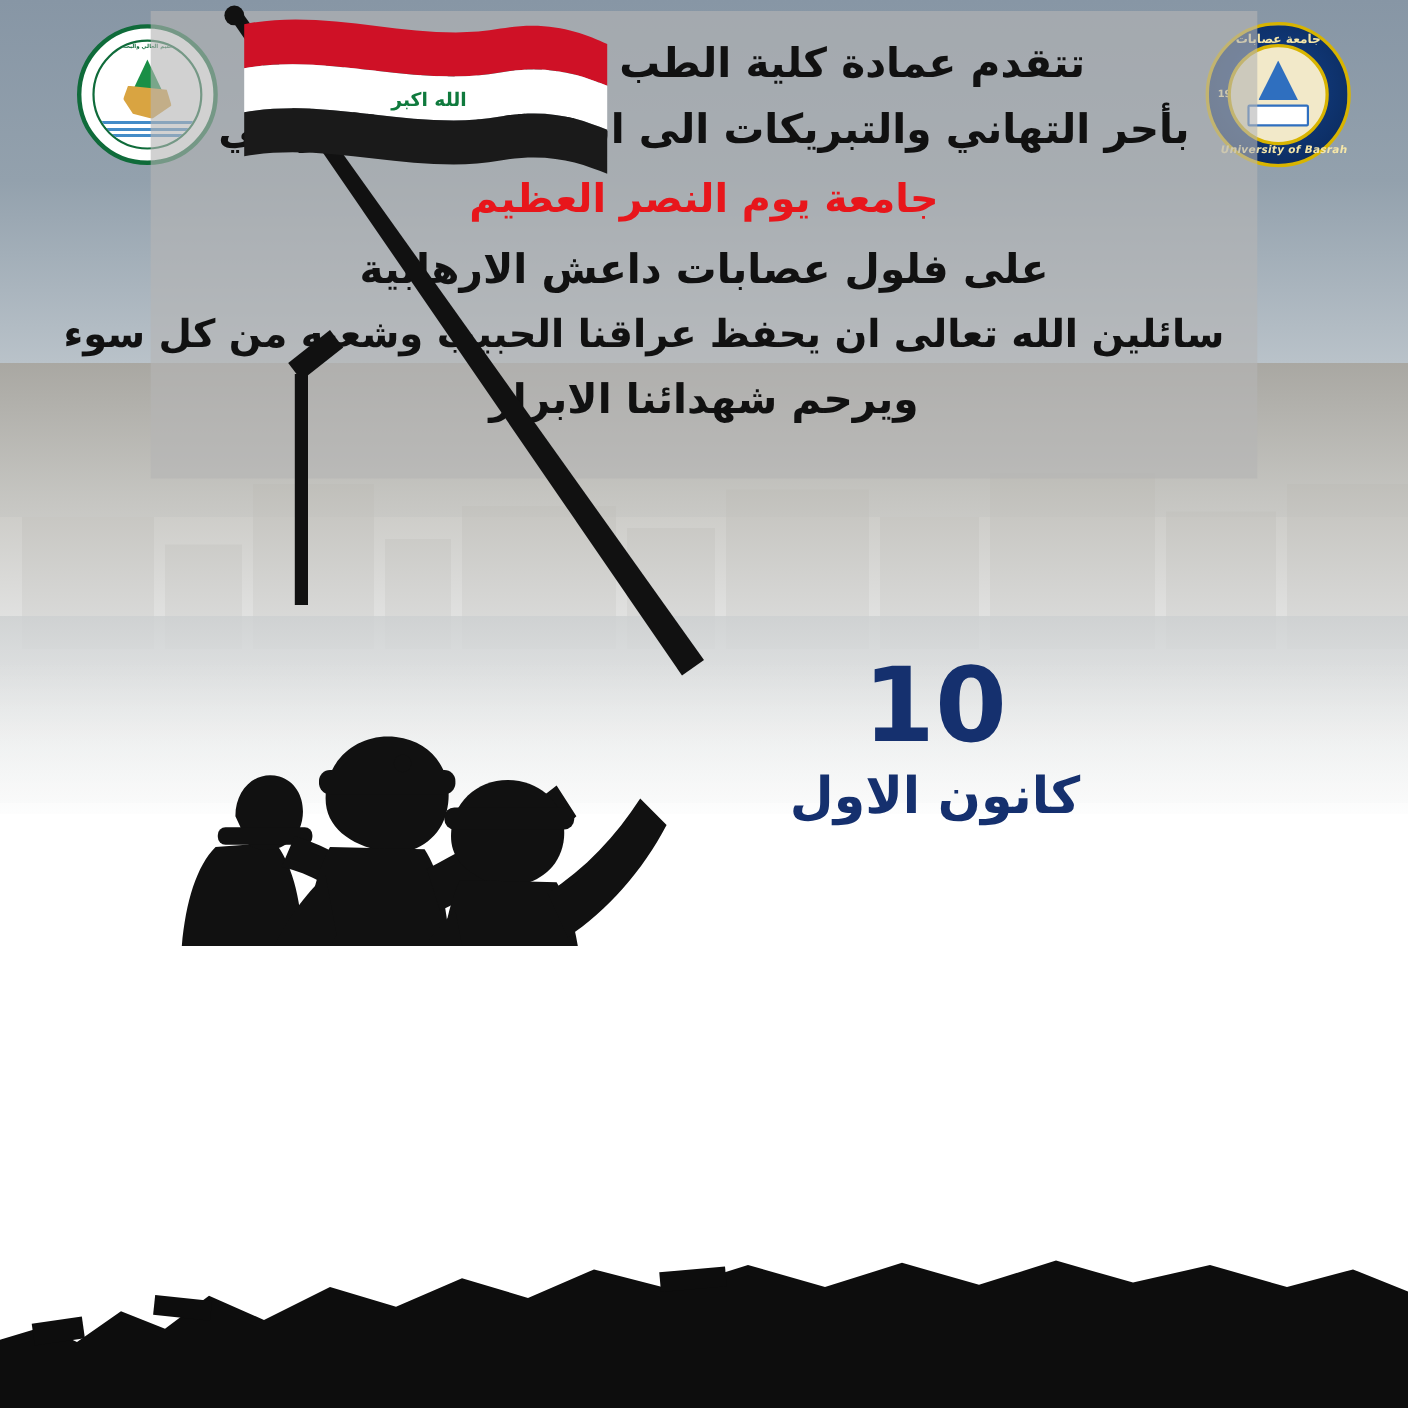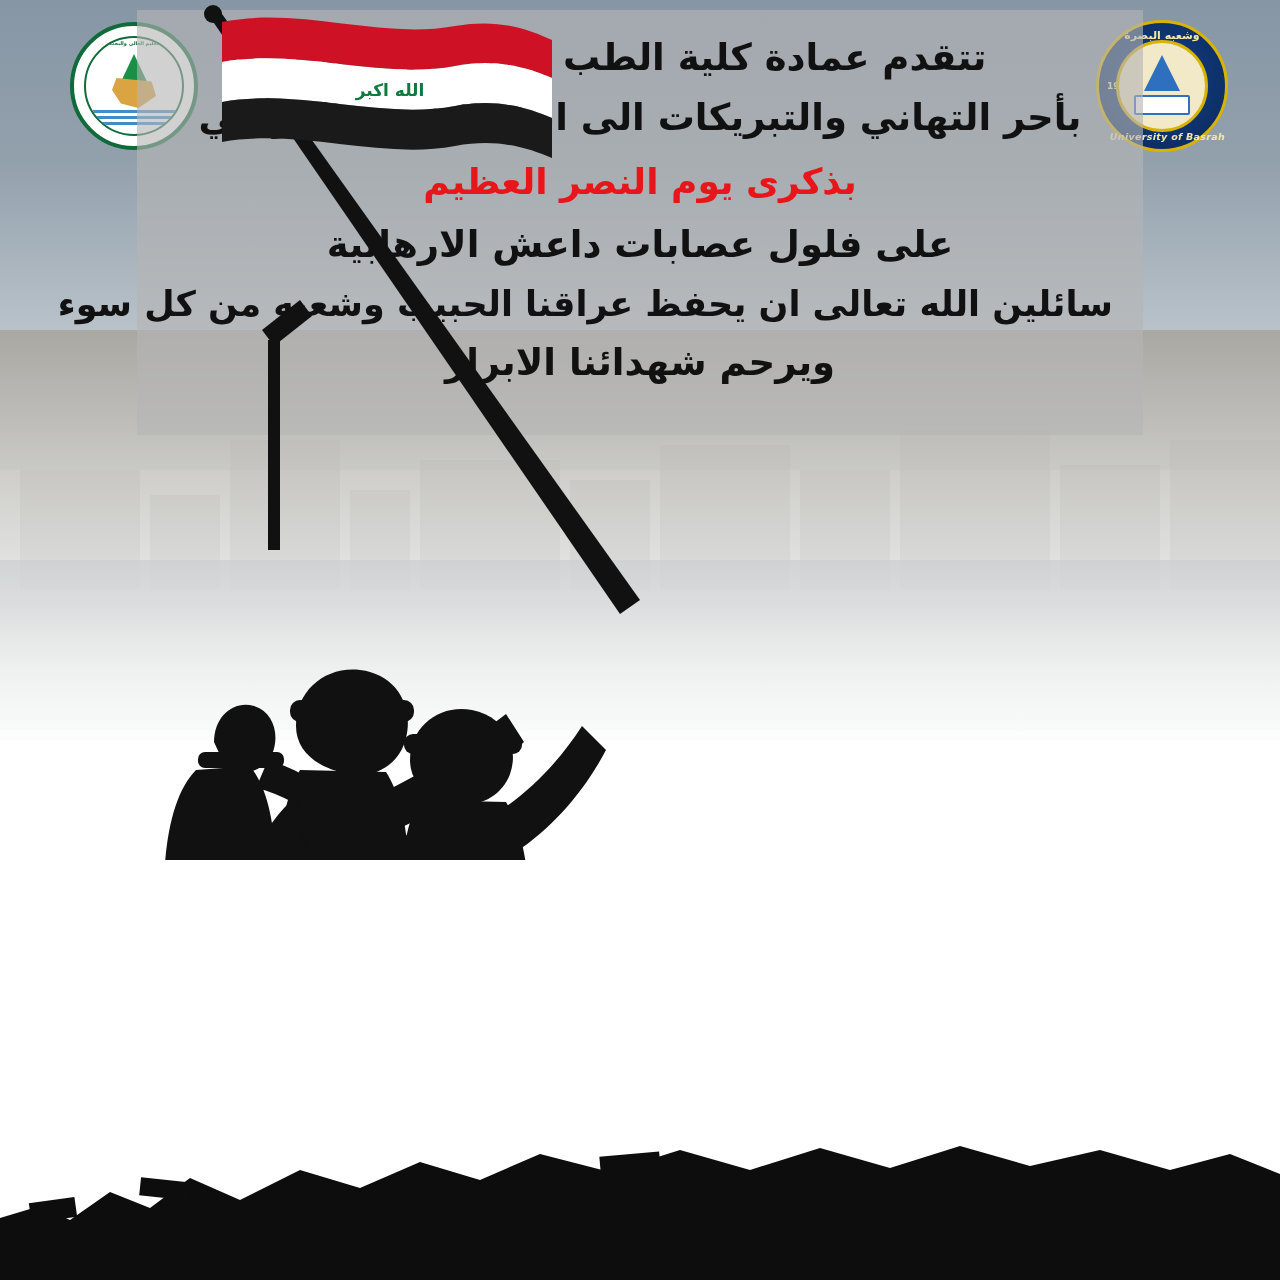--- a/index.html
+++ b/index.html
@@ -283,33 +283,33 @@
   <div class="logo logo-left">
     <div class="inner">
       <div class="ring-text">وزارة التعليم العالي والبحث العلمي</div>
       <div class="palm"></div>
       <div class="map"></div>
       <div class="waves"></div>
     </div>
   </div>
 
   <div class="logo logo-right">
-    <div class="top-ar">وشعبه البصرة</div>
+    <div class="top-ar">جامعة عصابات</div>
     <div class="year">1964</div>
     <div class="inner">
       <div class="dome"></div>
       <div class="book"></div>
     </div>
     <div class="bottom-en">University of Basrah</div>
   </div>
 
   <div class="banner">
     <div class="line">تتقدم عمادة كلية الطب بجامعة البصرة</div>
     <div class="line">بأحر التهاني والتبريكات الى ابناء الشعب العراقي</div>
-    <div class="line red">بذكرى يوم النصر العظيم</div>
+    <div class="line red">جامعة يوم النصر العظيم</div>
     <div class="line">على فلول عصابات داعش الارهابية</div>
     <div class="line wide">سائلين الله تعالى ان يحفظ عراقنا الحبيب وشعبه من كل سوء</div>
     <div class="line">ويرحم شهدائنا الابرار</div>
   </div>
 
   <svg class="flagpole" viewBox="0 0 1280 860">
 
     <g>
       <polygon points="205,10 222,14 640,600 620,614" fill="#111111"></polygon>
       <circle cx="213" cy="14" r="9" fill="#111111"></circle>
@@ -373,15 +373,17 @@
     <path d="M0,230 L0,168 L40,156 L70,170 L110,142 L150,158 L190,128
              L240,150 L300,120 L360,138 L420,112 L480,130 L540,104
              L610,122 L680,100 L750,120 L820,98 L890,118 L960,96
              L1030,116 L1100,100 L1170,120 L1230,104 L1280,124 L1280,230 Z" fill="#0d0d0d"></path>
     <rect x="30" y="150" width="46" height="20" fill="#0d0d0d" transform="rotate(-8 53 160)"></rect>
     <rect x="140" y="130" width="52" height="18" fill="#0d0d0d" transform="rotate(6 166 139)"></rect>
     <rect x="600" y="104" width="60" height="18" fill="#0d0d0d" transform="rotate(-5 630 113)"></rect>
   </svg>
 
   <div class="victory">
+    <div class="day-number">10</div>
+    <div class="month">كانون الاول</div>
   </div>
 
 </div>
 
 </body></html>

